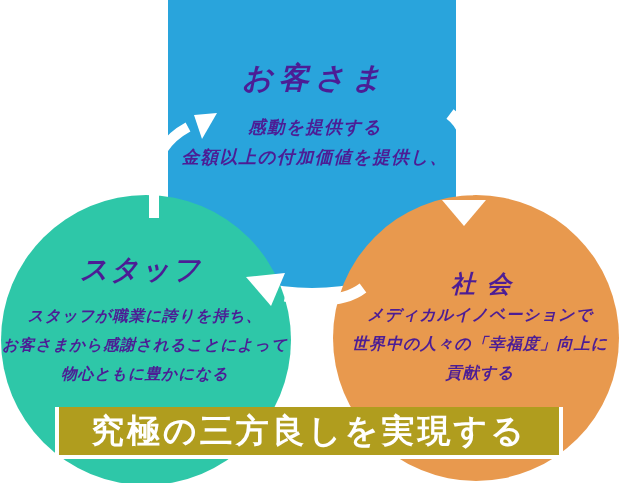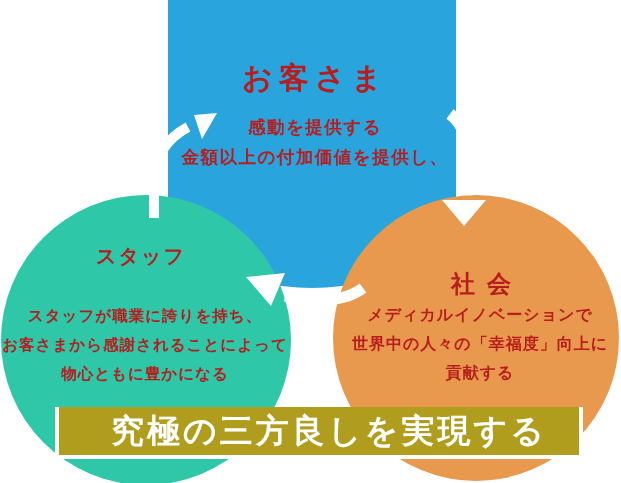--- a/index.html
+++ b/index.html
@@ -19,24 +19,24 @@
     left:1px;top:195px;width:290px;height:290px;
     border-radius:50%;
     z-index:2;
   }
   #society-shape{
     left:333px;top:195px;width:286px;height:286px;
     border-radius:50%;
     z-index:2;
   }
   
-  .title,.body-line{color:#b91c1c;text-align:center;z-index:4;}
+  .title,.body-line{color:#4c1d95;text-align:center;z-index:4;font-style:italic;}
   #customer-title{left:162px;top:58px;width:300px;font-size:30px;font-weight:700;letter-spacing:6px;text-indent:6px;}
   #customer-body{left:165px;top:112px;width:300px;font-size:17.5px;letter-spacing:1.5px;line-height:30px;font-weight:600;}
-  #staff-title{left:41px;top:243px;width:200px;font-size:20px;font-weight:700;letter-spacing:2px;}
+  #staff-title{left:41px;top:251px;width:200px;font-size:28px;font-weight:700;letter-spacing:2px;}
   #staff-body{left:-5px;top:302px;width:300px;font-size:15.5px;letter-spacing:1px;line-height:29px;font-weight:600;}
   #society-title{left:381px;top:268px;width:200px;font-size:24px;font-weight:700;letter-spacing:12px;text-indent:12px;}
   #society-body{left:330px;top:300px;width:300px;font-size:16px;letter-spacing:1px;line-height:29px;font-weight:600;}
   .body-line{position:static;}
   
   .arrow-svg{position:absolute;z-index:3;}
   
   #goal-banner{
     left:55px;top:407px;width:500px;height:48px;
     border-left:4px solid #fff;border-right:4px solid #fff;border-bottom:4px solid #fff;
@@ -87,17 +87,17 @@
     <div class="body-line">物心ともに豊かになる</div>
   </div>
 
   <div id="society-title" class="abs title">社会</div>
   <div id="society-body" class="abs title">
     <div class="body-line">メディカルイノベーションで</div>
     <div class="body-line">世界中の人々の「幸福度」向上に</div>
     <div class="body-line">貢献する</div>
   </div>
 
-  <div id="goal-banner" class="abs" style="background-color: rgb(176, 157, 30); padding-left: 20px;">
+  <div id="goal-banner" class="abs" style="background-color: rgb(176, 157, 30);">
     <span>究極の三方良しを実現する</span>
   </div>
 
 </div>
 
 </body></html>

